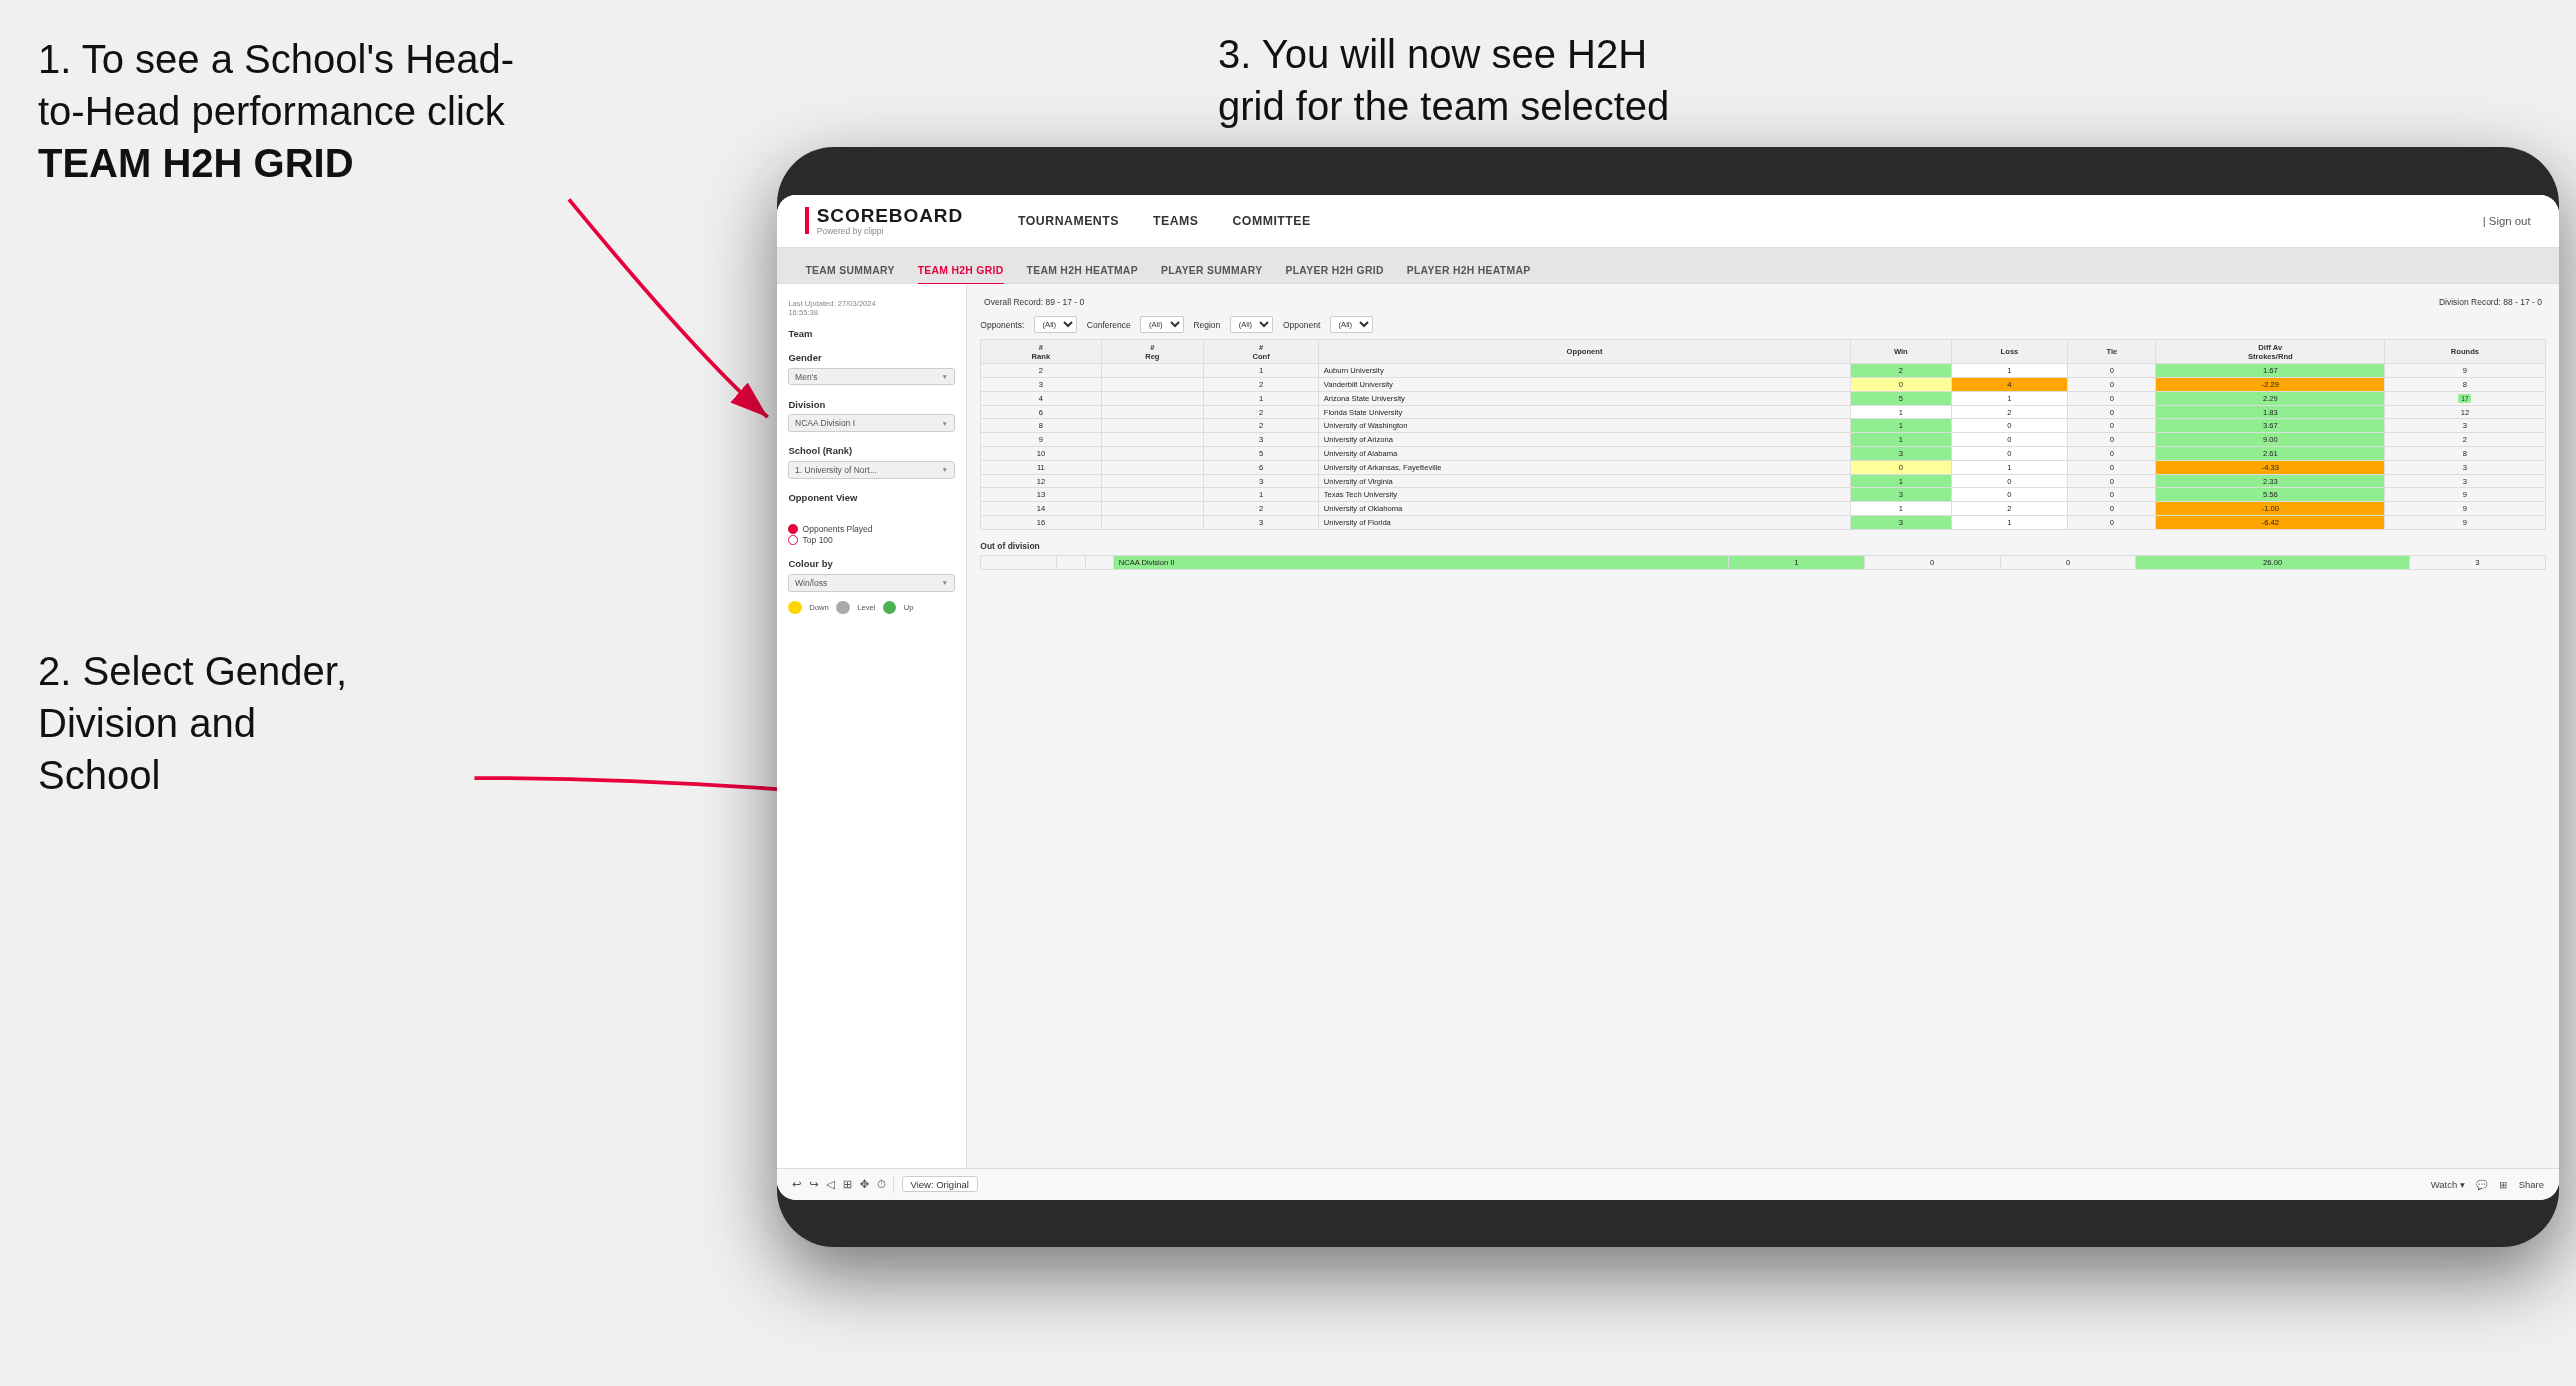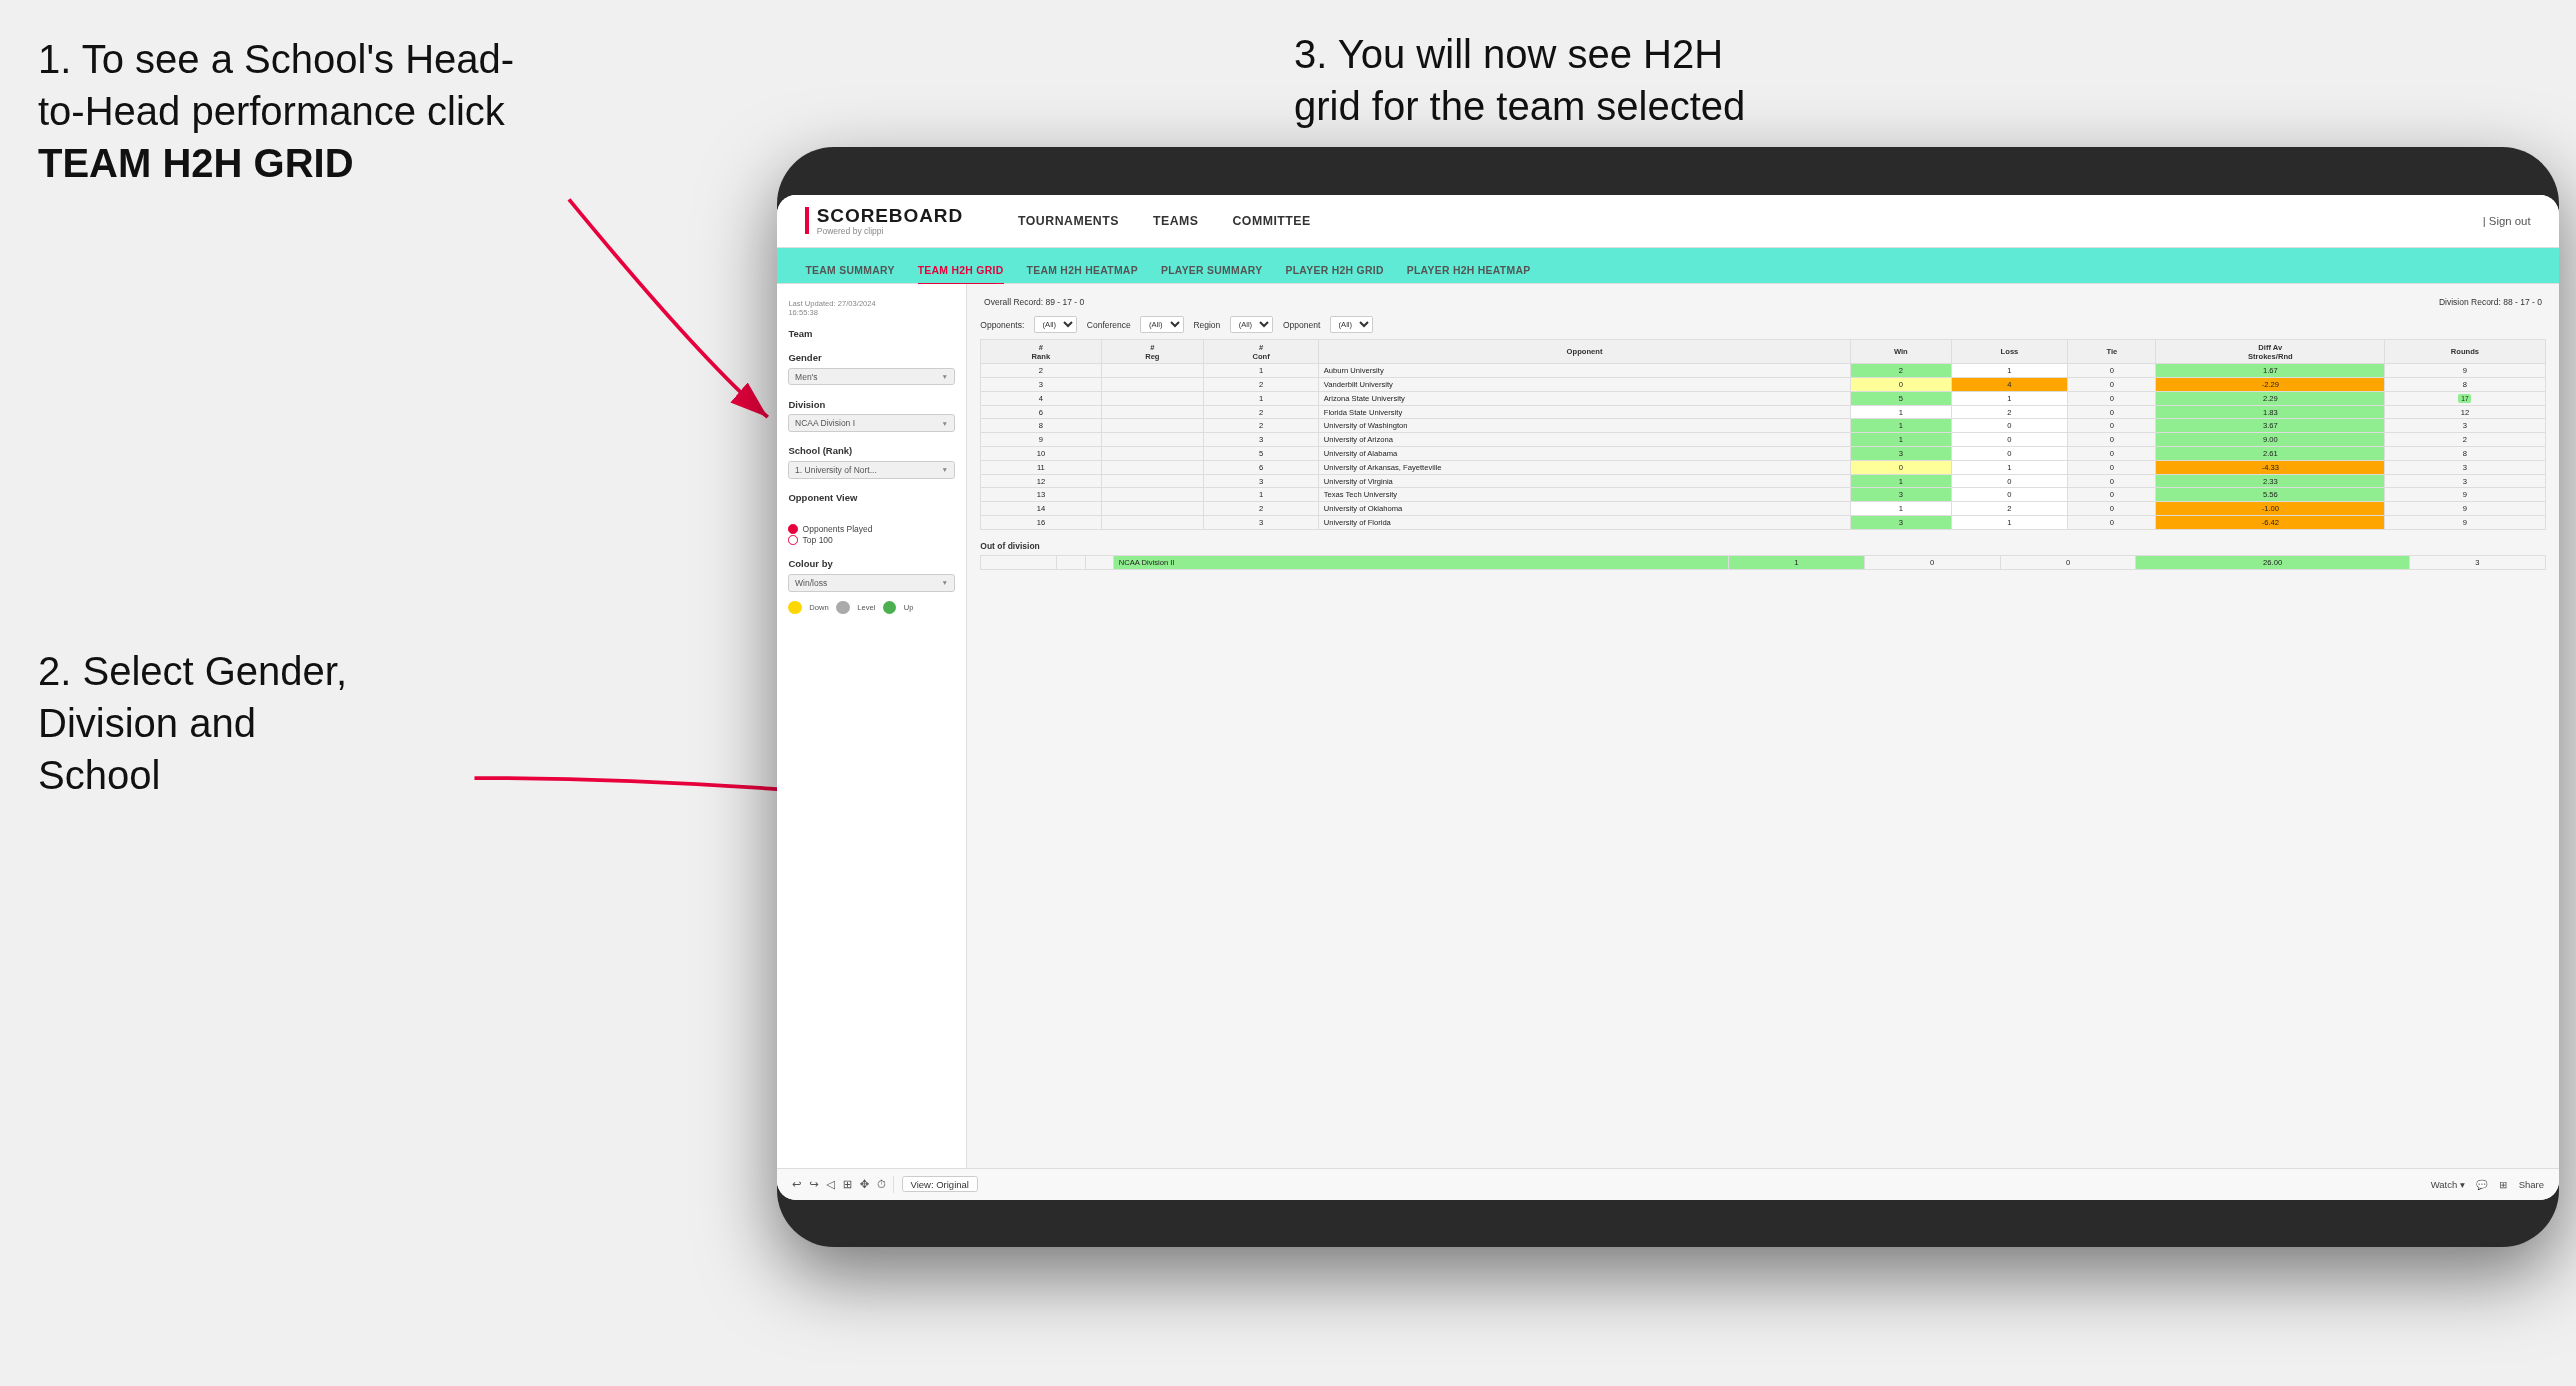--- a/index.html
+++ b/index.html
@@ -96,21 +96,21 @@
     .sign-out {
       margin-left: auto;
       font-size: 11.4px;
       color: #555;
       cursor: pointer;
     }
 
     
     .sub-nav {
       display: flex;
-      background: #5eead4;
+      background: #e5e5e5;
       border-bottom: 1.9px solid #ddd;
       padding: 0 28.4px;
       height: 36px;
       align-items: flex-end;
       flex-shrink: 0;
     }
     .sub-tab {
       font-size: 10.4px;
       font-weight: 600;
       color: #555;
@@ -302,21 +302,21 @@
   <span>to-Head performance click</span><br>
   <strong>TEAM H2H GRID</strong>
 </div>
 
 <div class="annotation" style="left: 38px; top: 645px;">
   <span>2. Select Gender,</span><br>
   <span>Division and</span><br>
   <span>School</span>
 </div>
 
-<div class="annotation" style="left: 1294px; top: 28.4px;">
+<div class="annotation" style="left: 1218px; top: 28.4px;">
   <span>3. You will now see H2H</span><br>
   <span>grid for the team selected</span>
 </div>
 
 <svg class="arrow-svg" style="left: 275px; top: 171px; width: 569px; height: 284px;" viewBox="0 0 600 300" width="569" height="284">
   <defs>
     <marker id="arrowhead1" markerWidth="10" markerHeight="7" refX="10" refY="3.5" orient="auto">
       <polygon points="0 0, 10 3.5, 0 7" fill="#e8003d"></polygon>
     </marker>
   </defs>

